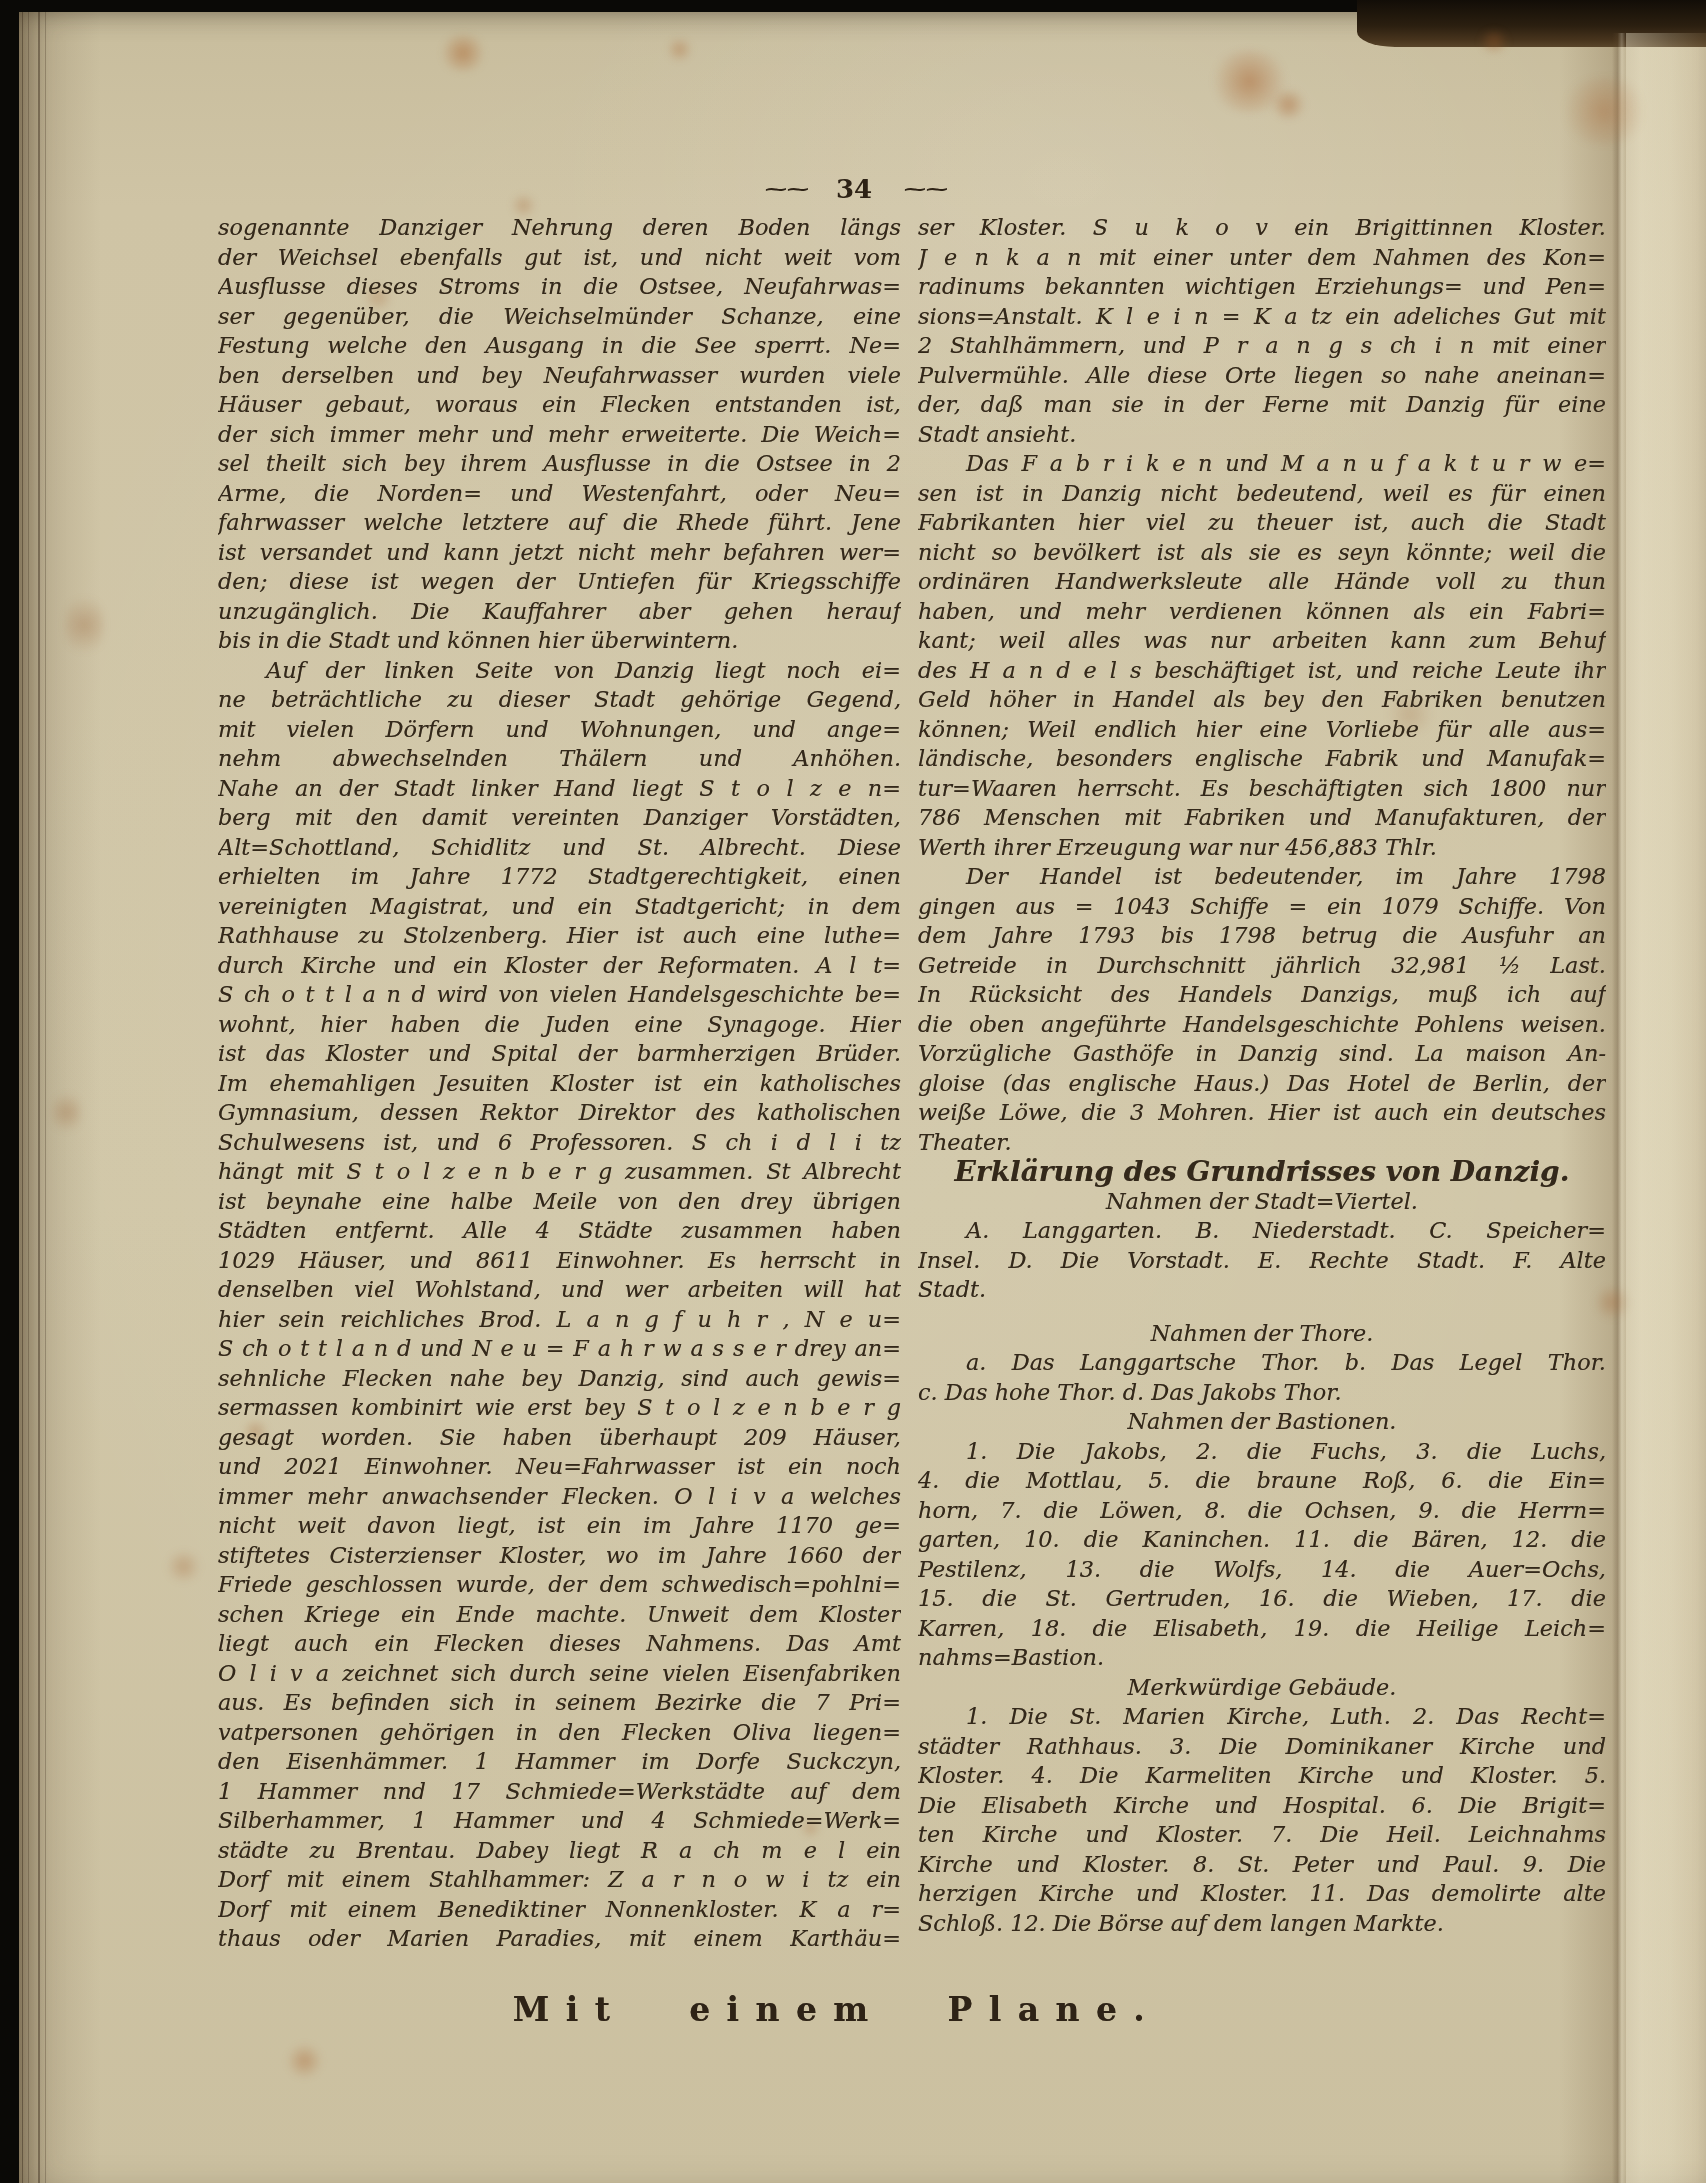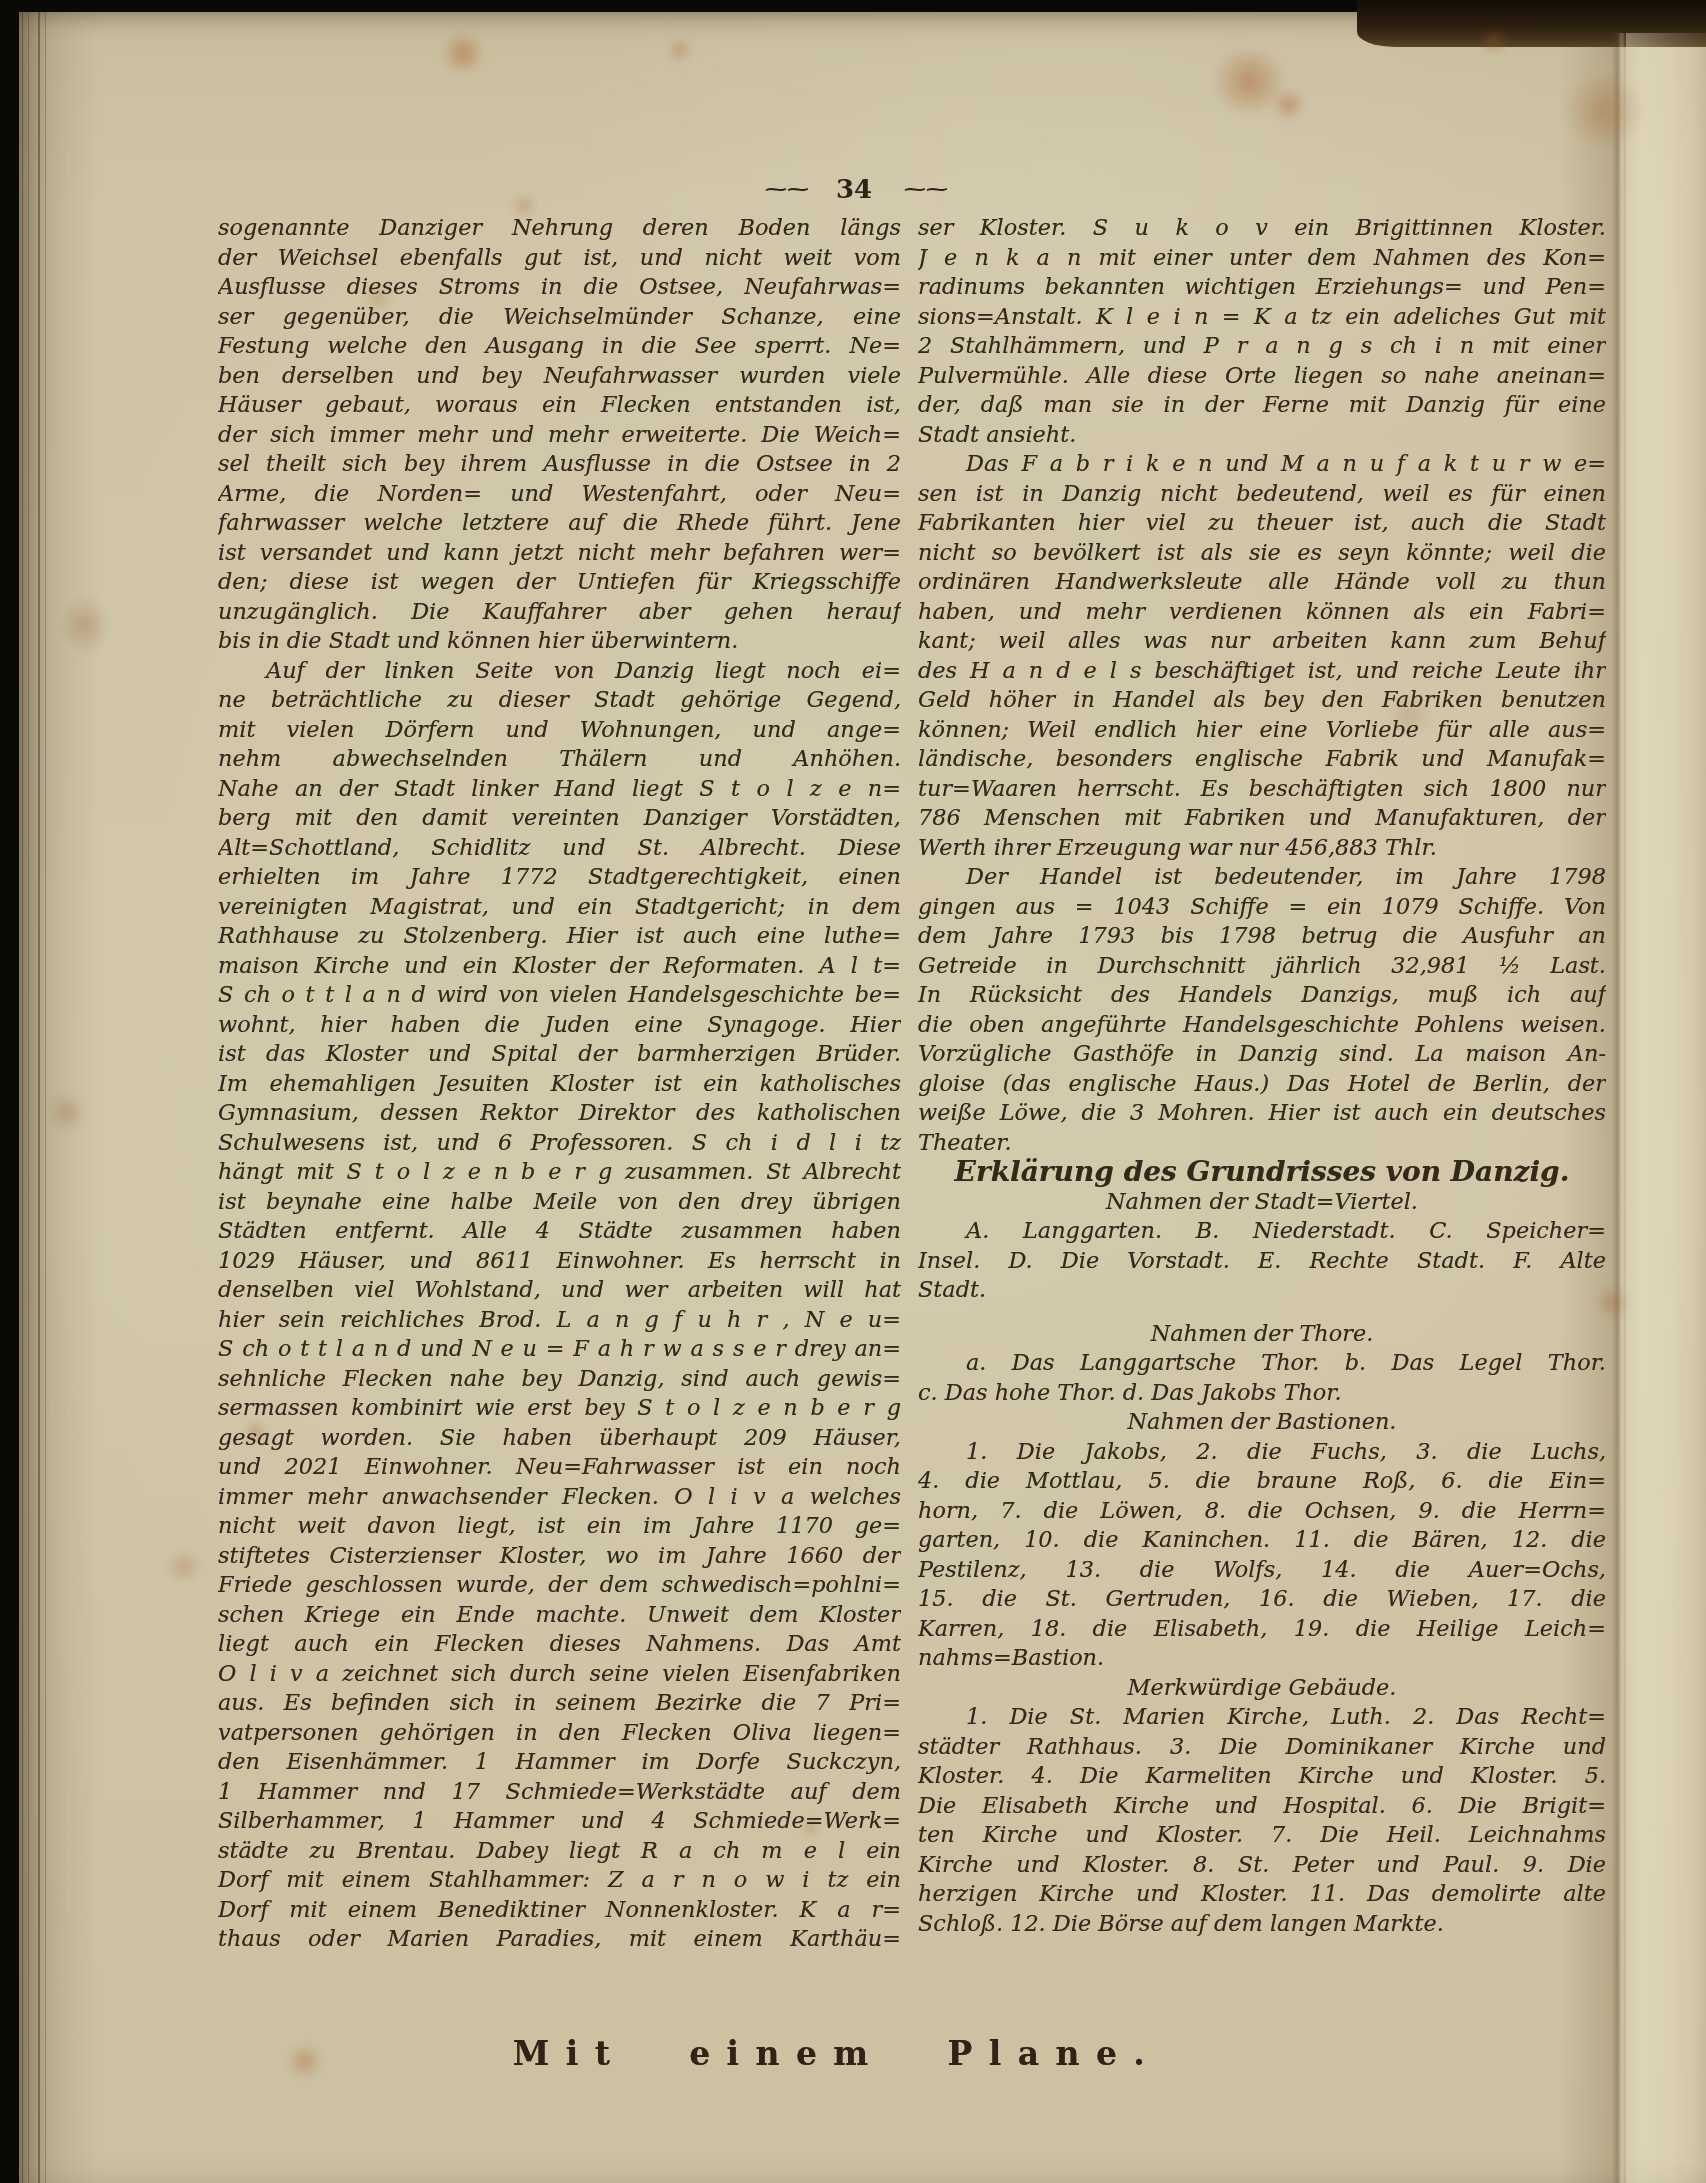--- a/index.html
+++ b/index.html
@@ -55,21 +55,20 @@
   .pageno{
     position:absolute;top:171px;left:646px;width:416px;height:35px;
     display:flex;align-items:center;justify-content:center;gap:29.5px;color:#2e2316;
   }
   .pageno .num{font-size:26px;font-weight:bold;}
   .pageno .orn{font-size:32px;font-weight:bold;letter-spacing:-4.9px;transform:scaleY(.5);}
   .footer{
     position:absolute;top:1990px;left:197px;width:1280px;text-align:center;
     font-size:33px;font-weight:bold;letter-spacing:16.4px;word-spacing:35px;color:#2e2316;
     text-shadow:0 0 0.5px rgba(46,35,22,.5);
-    margin-top:44px;
   }
 </style>
 </head>
 <body>
 
 <div class="paper"></div>
 <div class="edge-stack"></div>
 <div class="binding-top"></div>
 <div class="crease"></div>
 <div class="right-leaf"></div>
@@ -116,21 +115,21 @@
     <div class="line indent">Auf der linken Seite von Danzig liegt noch ei=</div>
     <div class="line">ne beträchtliche zu dieser Stadt gehörige Gegend,</div>
     <div class="line">mit vielen Dörfern und Wohnungen, und ange=</div>
     <div class="line">nehm abwechselnden Thälern und Anhöhen.</div>
     <div class="line">Nahe an der Stadt linker Hand liegt S t o l z e n=</div>
     <div class="line">berg mit den damit vereinten Danziger Vorstädten,</div>
     <div class="line">Alt=Schottland, Schidlitz und St. Albrecht. Diese</div>
     <div class="line">erhielten im Jahre 1772 Stadtgerechtigkeit, einen</div>
     <div class="line">vereinigten Magistrat, und ein Stadtgericht; in dem</div>
     <div class="line">Rathhause zu Stolzenberg. Hier ist auch eine luthe=</div>
-    <div class="line">maison Kirche und ein Kloster der Reformaten. A l t=</div>
+    <div class="line">durch Kirche und ein Kloster der Reformaten. A l t=</div>
     <div class="line">S ch o t t l a n d wird von vielen Handelsgeschichte be=</div>
     <div class="line">wohnt, hier haben die Juden eine Synagoge. Hier</div>
     <div class="line">ist das Kloster und Spital der barmherzigen Brüder.</div>
     <div class="line">Im ehemahligen Jesuiten Kloster ist ein katholisches</div>
     <div class="line">Gymnasium, dessen Rektor Direktor des katholischen</div>
     <div class="line">Schulwesens ist, und 6 Professoren. S ch i d l i tz</div>
     <div class="line">hängt mit S t o l z e n b e r g zusammen. St Albrecht</div>
     <div class="line">ist beynahe eine halbe Meile von den drey übrigen</div>
     <div class="line">Städten entfernt. Alle 4 Städte zusammen haben</div>
     <div class="line">1029 Häuser, und 8611 Einwohner. Es herrscht in</div>

